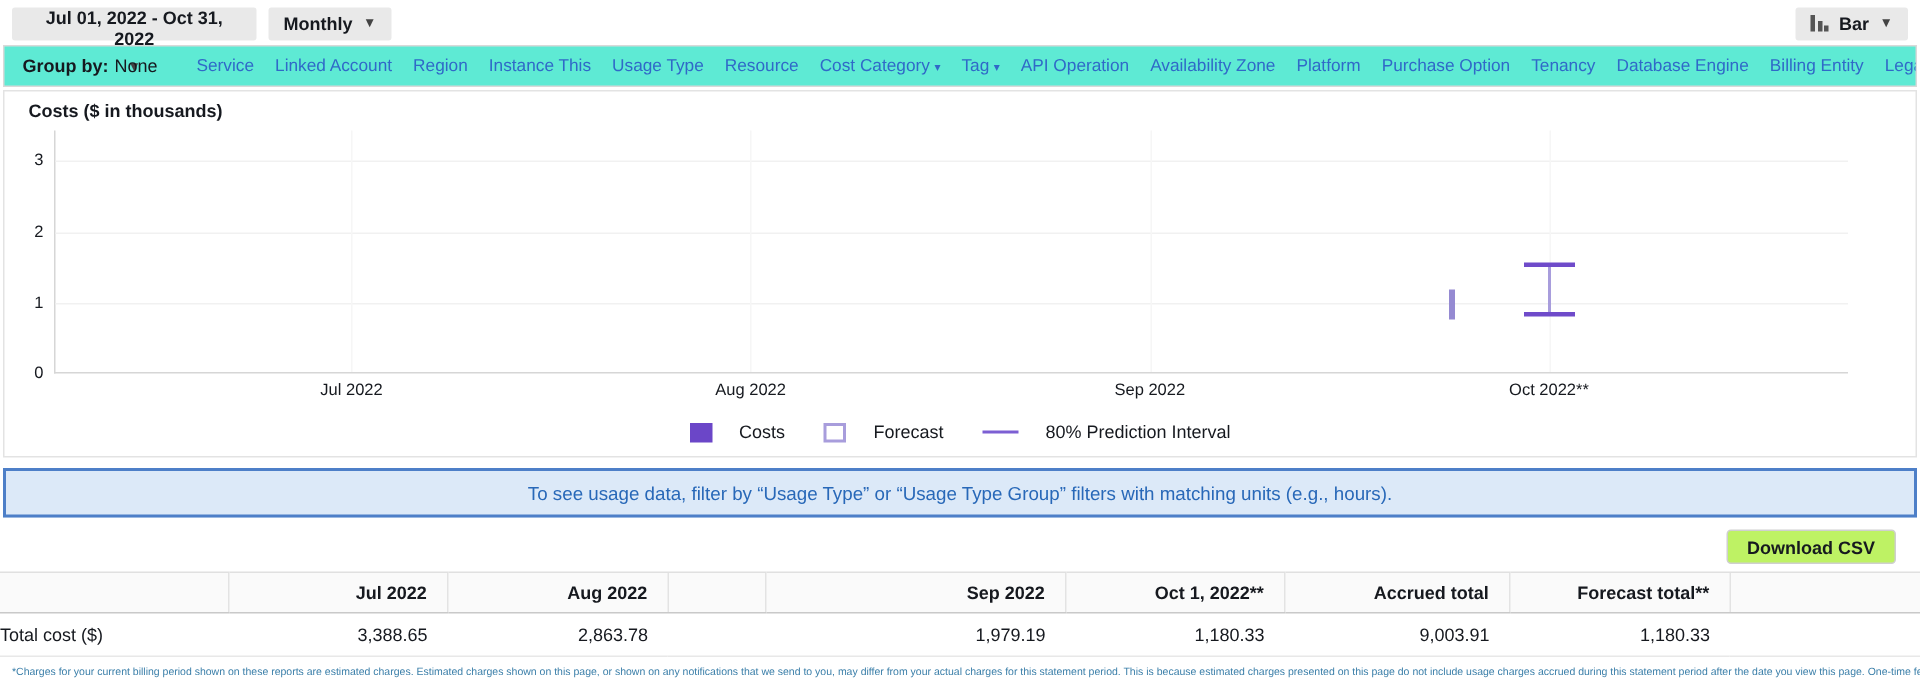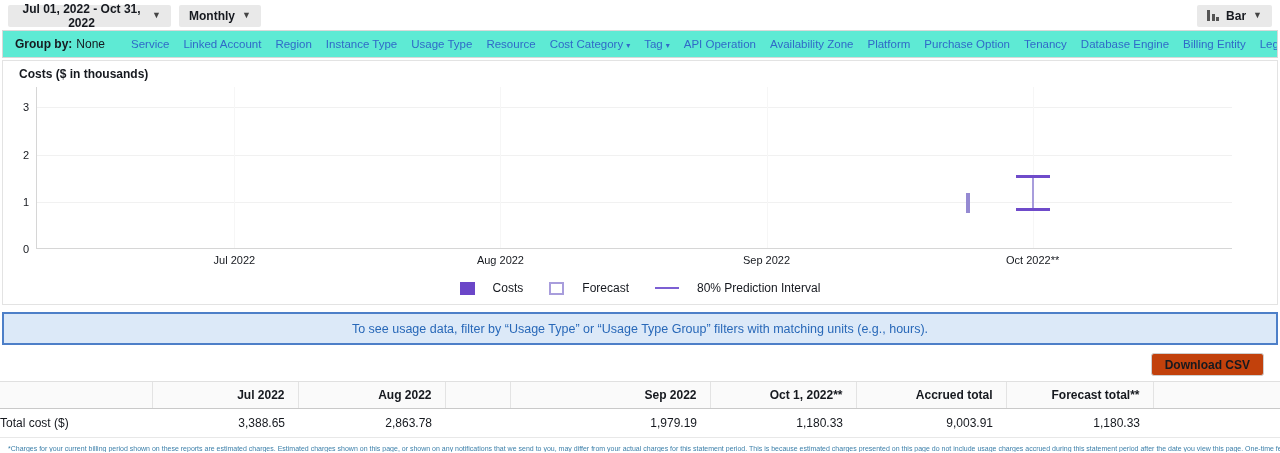--- a/index.html
+++ b/index.html
@@ -21,21 +21,21 @@
   }
   
   .toolbar{display:flex;align-items:center;justify-content:space-between;height:28px;padding:3px 8px 0 8px;}
   .toolbar-left{display:flex;align-items:center;gap:8px;}
   .btn{
     background:#e9e9e9;border:0;border-radius:2px;height:22px;
     display:inline-flex;align-items:center;gap:7px;padding:0 10px;
     font-family:inherit;font-size:12px;font-weight:bold;color:#16191f;cursor:pointer;
   }
   .btn .caret{font-size:9px;color:#444;line-height:1;}
-  .btn-range{width:163px;justify-content:space-between;}
+  .btn-range{width:163px;justify-content:space-between;flex-direction:column;}
   .bars-icon{display:inline-flex;align-items:flex-end;gap:1.5px;height:11px;}
   .bars-icon i{display:block;width:3px;background:#555;}
   .bars-icon i:nth-child(1){height:11px;}
   .bars-icon i:nth-child(2){height:7px;}
   .bars-icon i:nth-child(3){height:4px;}
   
   .groupbar{
     margin:2px 2px 0 2px;height:28px;border:1px solid #d9d9d9;background:#5eead4;
     display:flex;align-items:center;padding:0 12px;font-size:12px;white-space:nowrap;overflow:hidden;
   }
@@ -67,21 +67,21 @@
   
   .banner{
     margin:7px 2px 0 2px;height:33px;background:var(--banner_bg);
     border:2px solid var(--banner_border);
     display:flex;align-items:center;justify-content:center;
     font-size:12.5px;color:var(--banner_text);
   }
   
   .dl-row{display:flex;justify-content:flex-end;padding:8px 16px 0 16px;}
   .dl-btn{
-    background:#c2410c;border:1px solid #cfcfcf;border-radius:3px;height:23px;
+    background:#bef264;border:1px solid #cfcfcf;border-radius:3px;height:23px;
     font-family:inherit;font-size:12px;font-weight:bold;color:#16191f;padding:0 13px;cursor:pointer;
   }
   
   table.cost-table{width:100%;border-collapse:collapse;margin-top:5px;font-size:12px;table-layout:fixed;}
   .cost-table th{
     background:#fafafa;font-weight:bold;text-align:right;
     padding:6px 13px 6px 0;border-top:1px solid #e0e0e0;border-bottom:1px solid #c9c9c9;
   }
   .cost-table th:not(:first-child){border-left:1px solid #e3e3e3;}
   .cost-table th:first-child{text-align:left;padding-left:16px;}
@@ -116,21 +116,21 @@
 </div>
 
 <div class="groupbar">
   <span class="gb-label">Group by:</span>
   <span class="gb-selected">None</span>
   <span class="gb-divider"></span>
   <span class="gb-options">
       <span class="gb-link">Service</span>
       <span class="gb-link">Linked Account</span>
       <span class="gb-link">Region</span>
-      <span class="gb-link">Instance Type</span>
+      <span class="gb-link">Instance This</span>
       <span class="gb-link">Usage Type</span>
       <span class="gb-link">Resource</span>
       <span class="gb-link">Cost Category<span class="caret">▾</span></span>
       <span class="gb-link">Tag<span class="caret">▾</span></span>
       <span class="gb-link">API Operation</span>
       <span class="gb-link">Availability Zone</span>
       <span class="gb-link">Platform</span>
       <span class="gb-link">Purchase Option</span>
       <span class="gb-link">Tenancy</span>
       <span class="gb-link">Database Engine</span>

